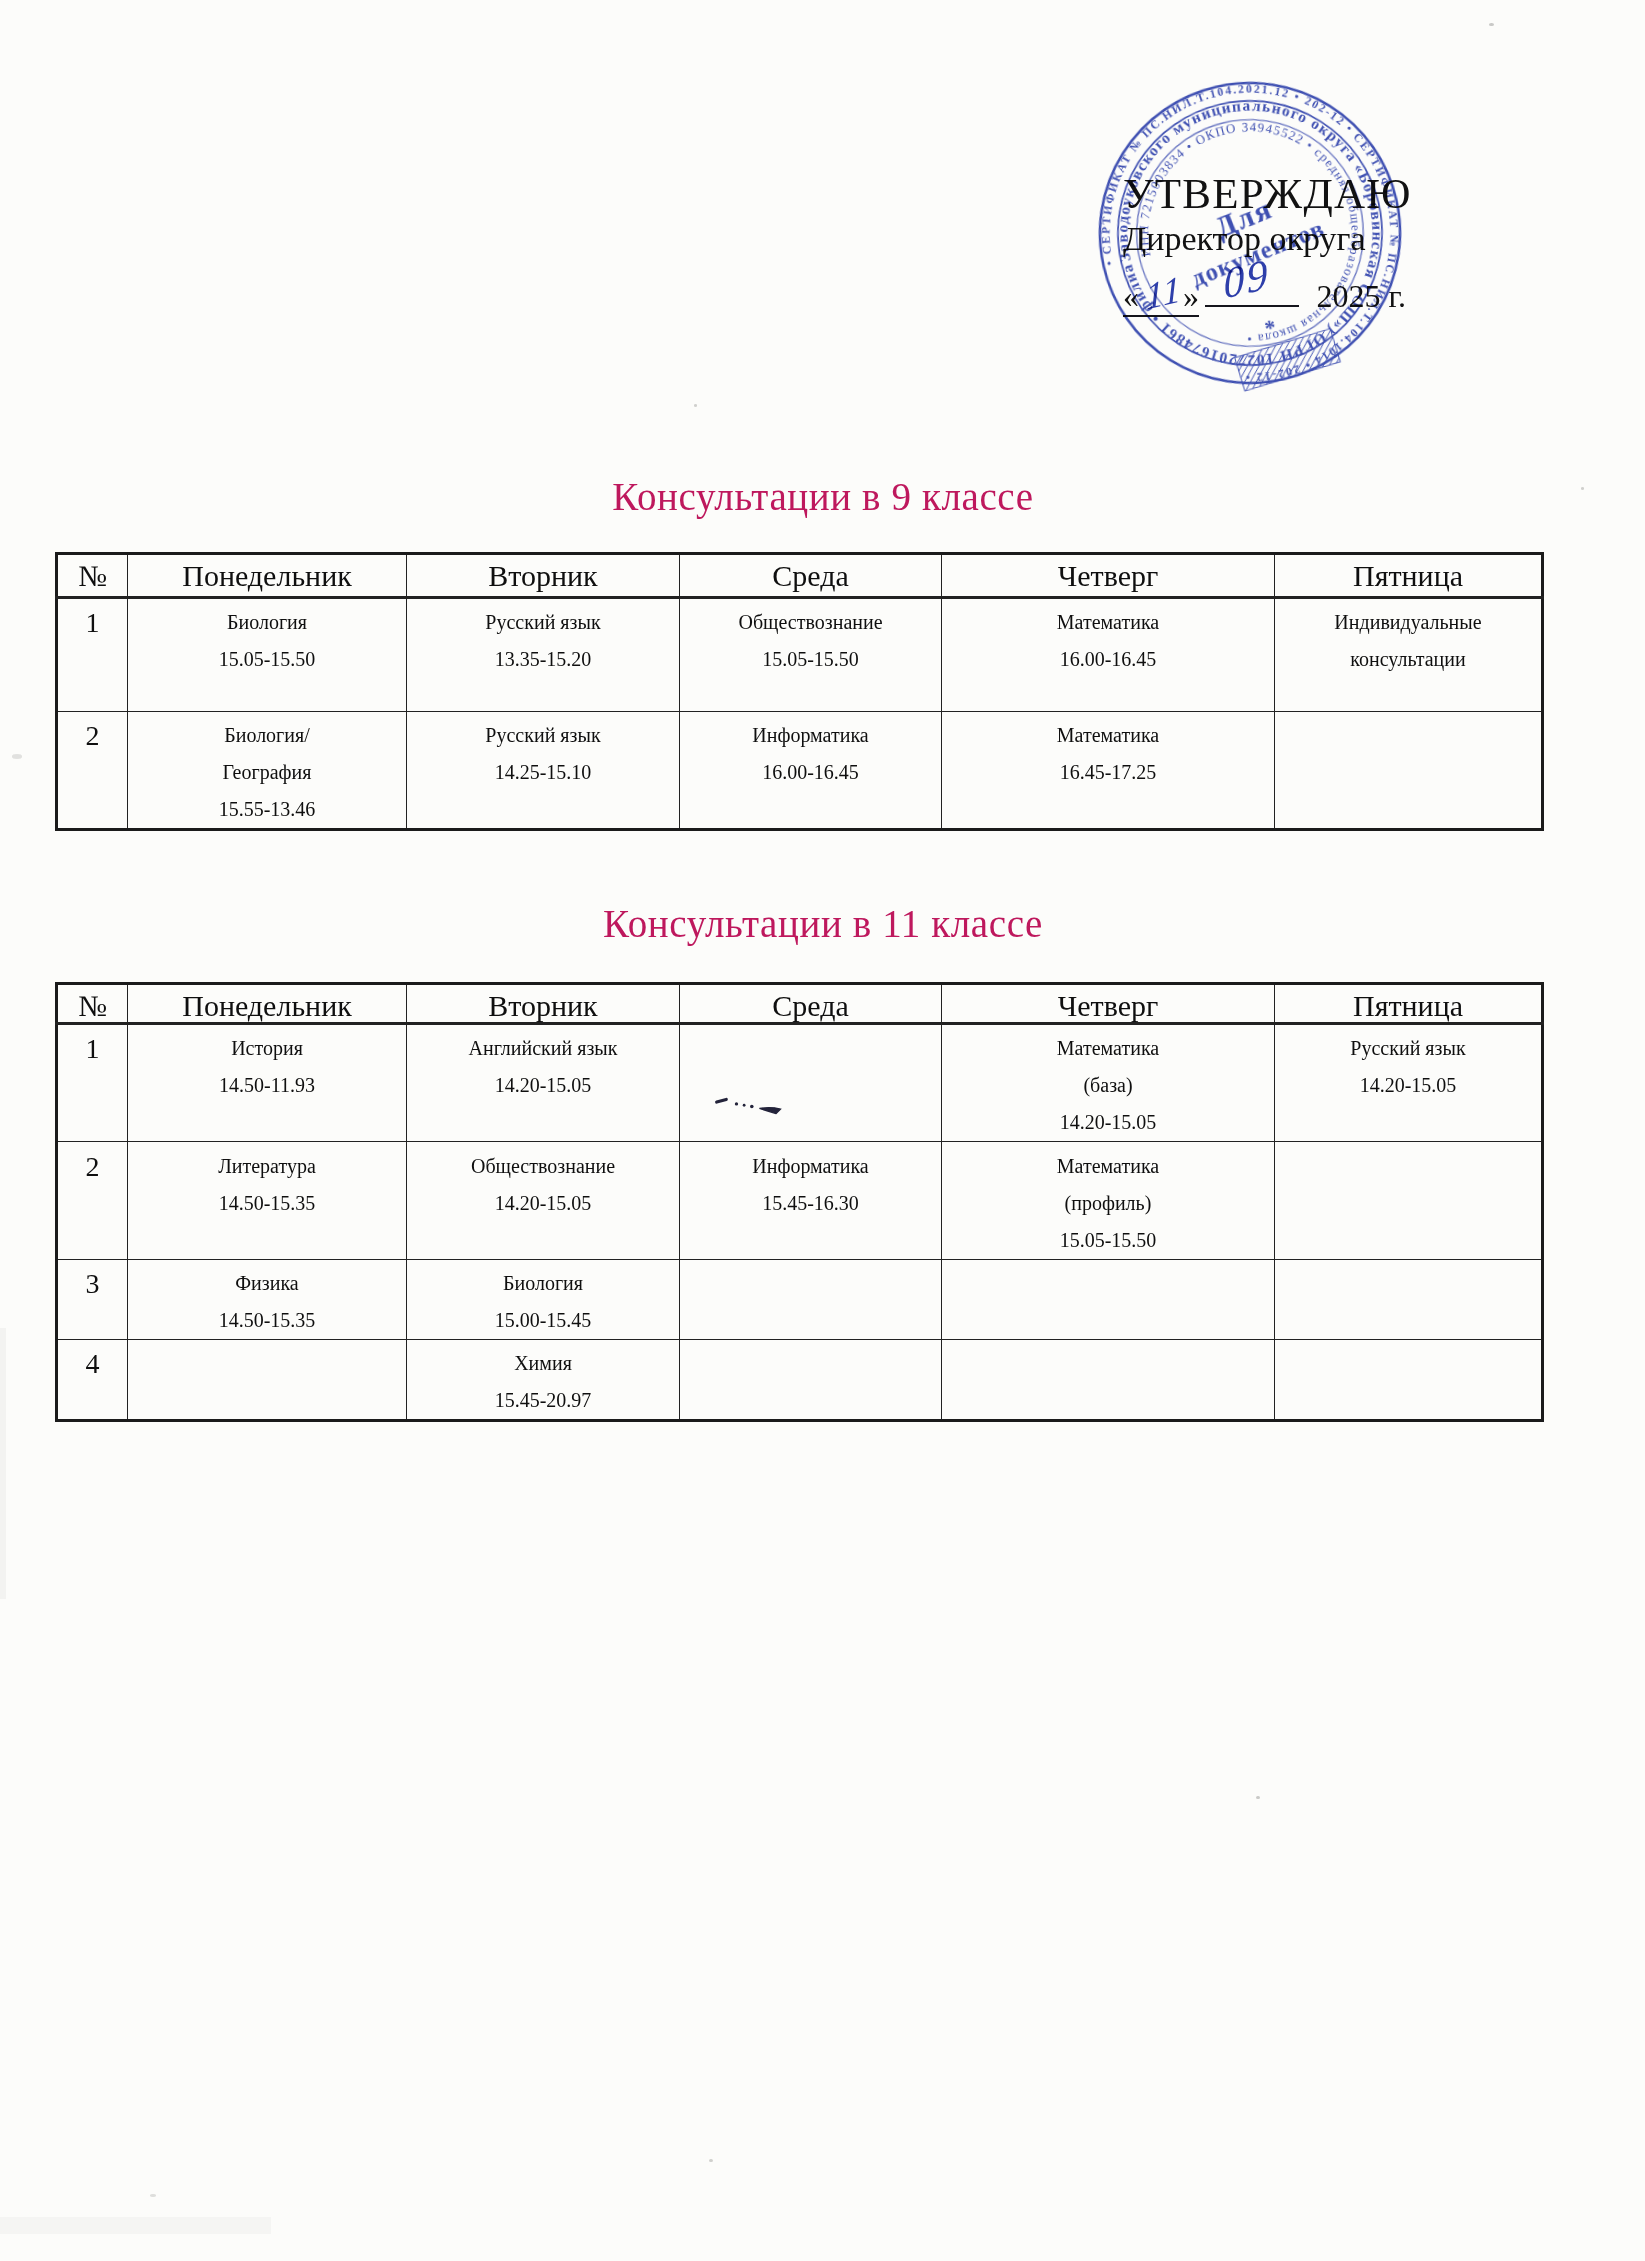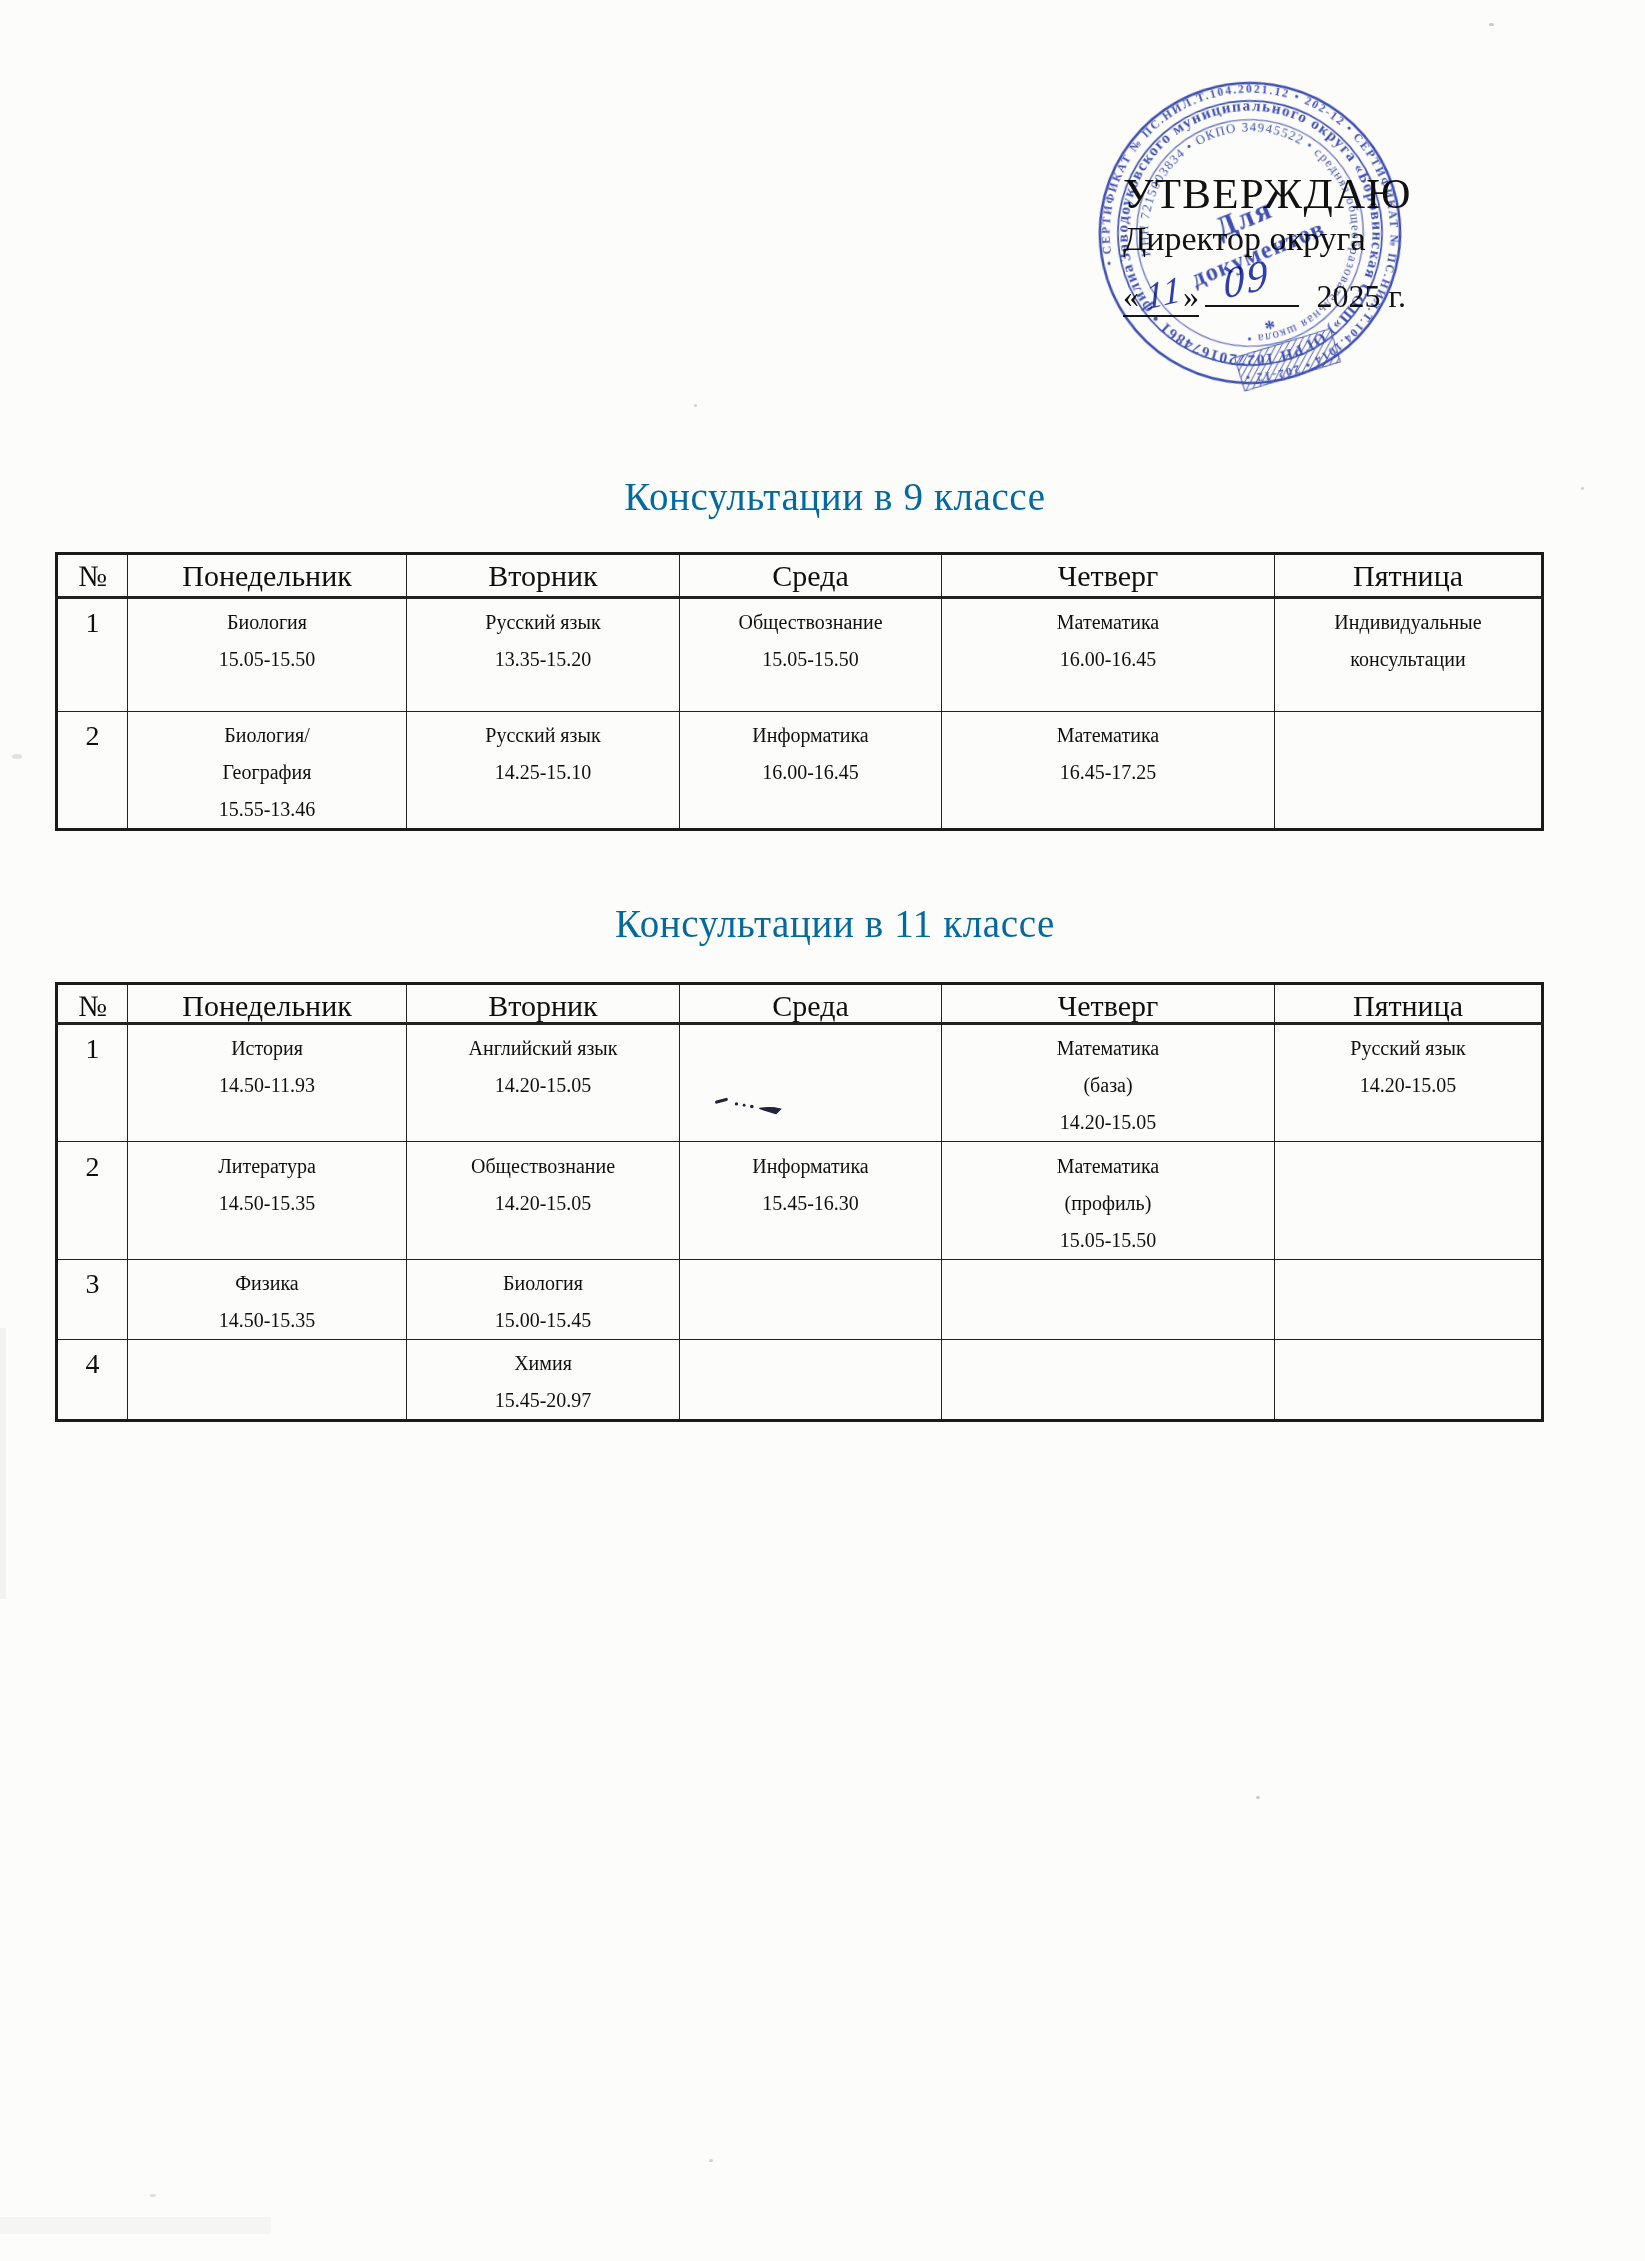--- a/index.html
+++ b/index.html
@@ -7,23 +7,23 @@
     width:1645px; height:2261px;
     position:relative;
     background:#fcfcfa;
     font-family:"Liberation Serif", serif;
     color:#161616;
     overflow:hidden;
   }
 
   
   .doc-title {
-    position:absolute; left:42px; width:1586px;
+    position:absolute; left:30px; width:1586px;
     text-align:center;
-    font-size:39px; letter-spacing:0.6px; color:#0369a1;
+    font-size:39px; letter-spacing:0.6px; color:#be185d;
     white-space:nowrap;
   }
   #title9  { top:474px; }
   #title11 { top:901px; }
 
   
   table.sched {
     position:absolute; left:55px;
     border-collapse:collapse; table-layout:fixed;
     width:1486px;

